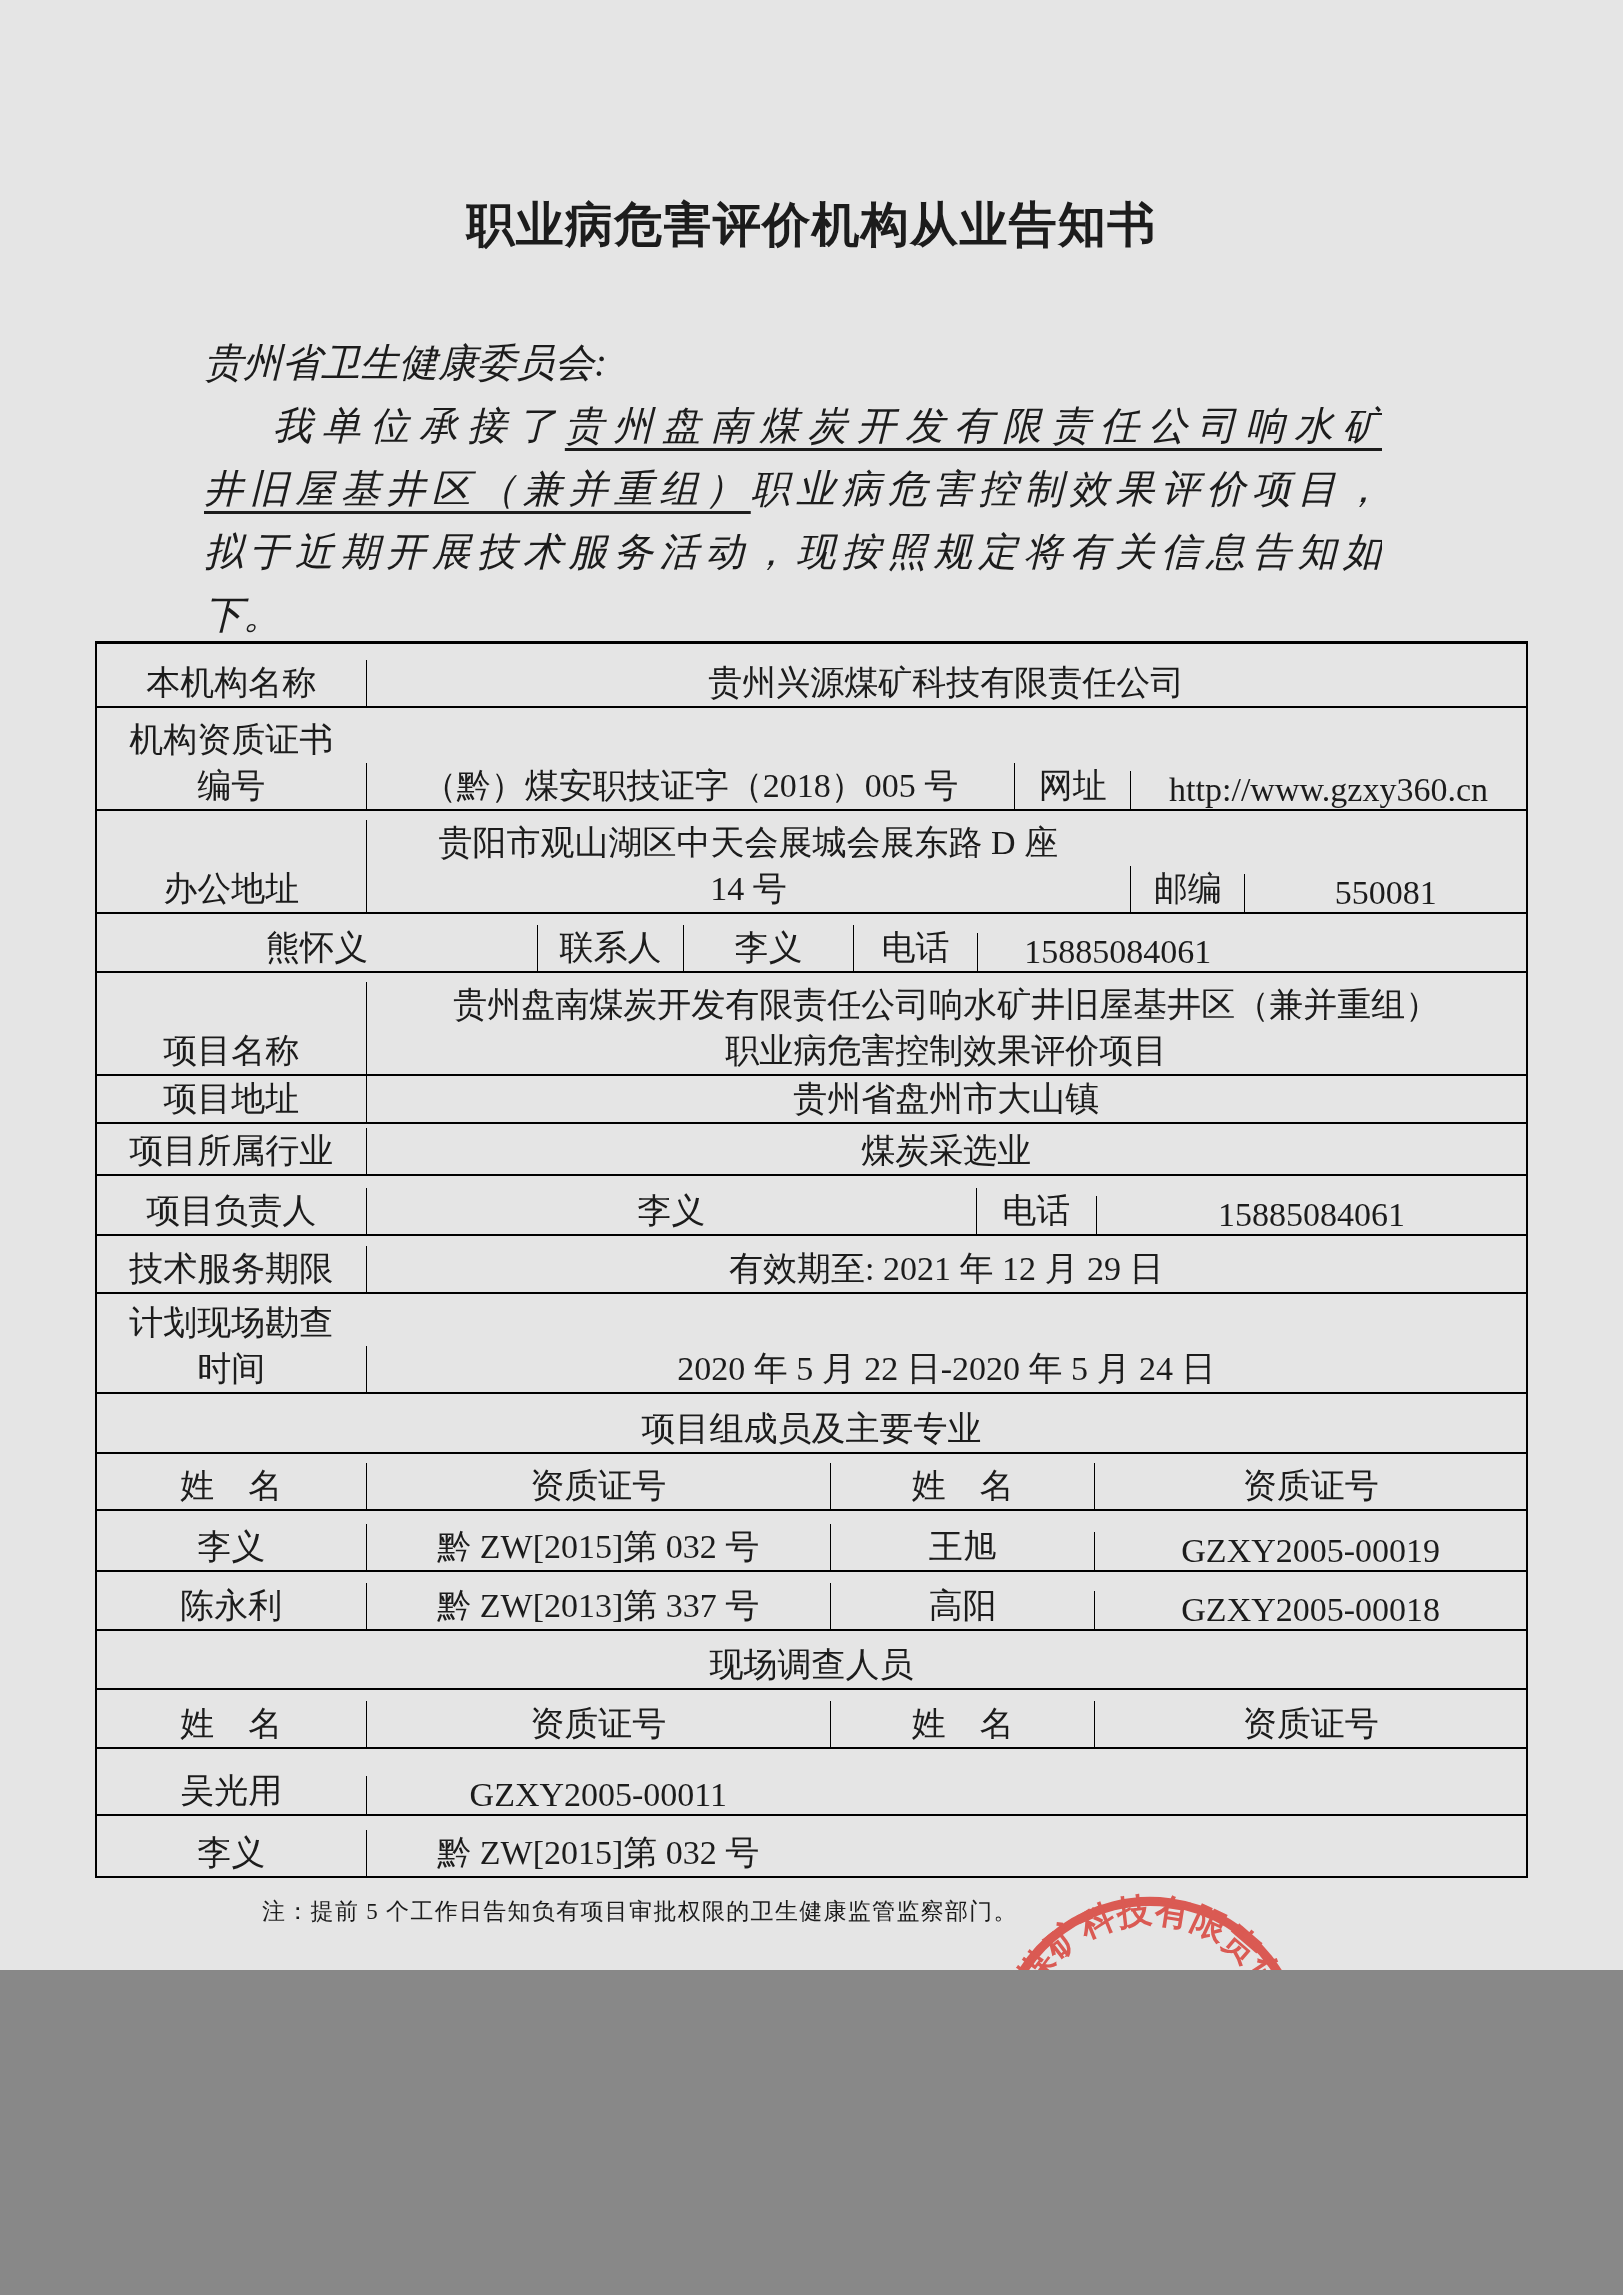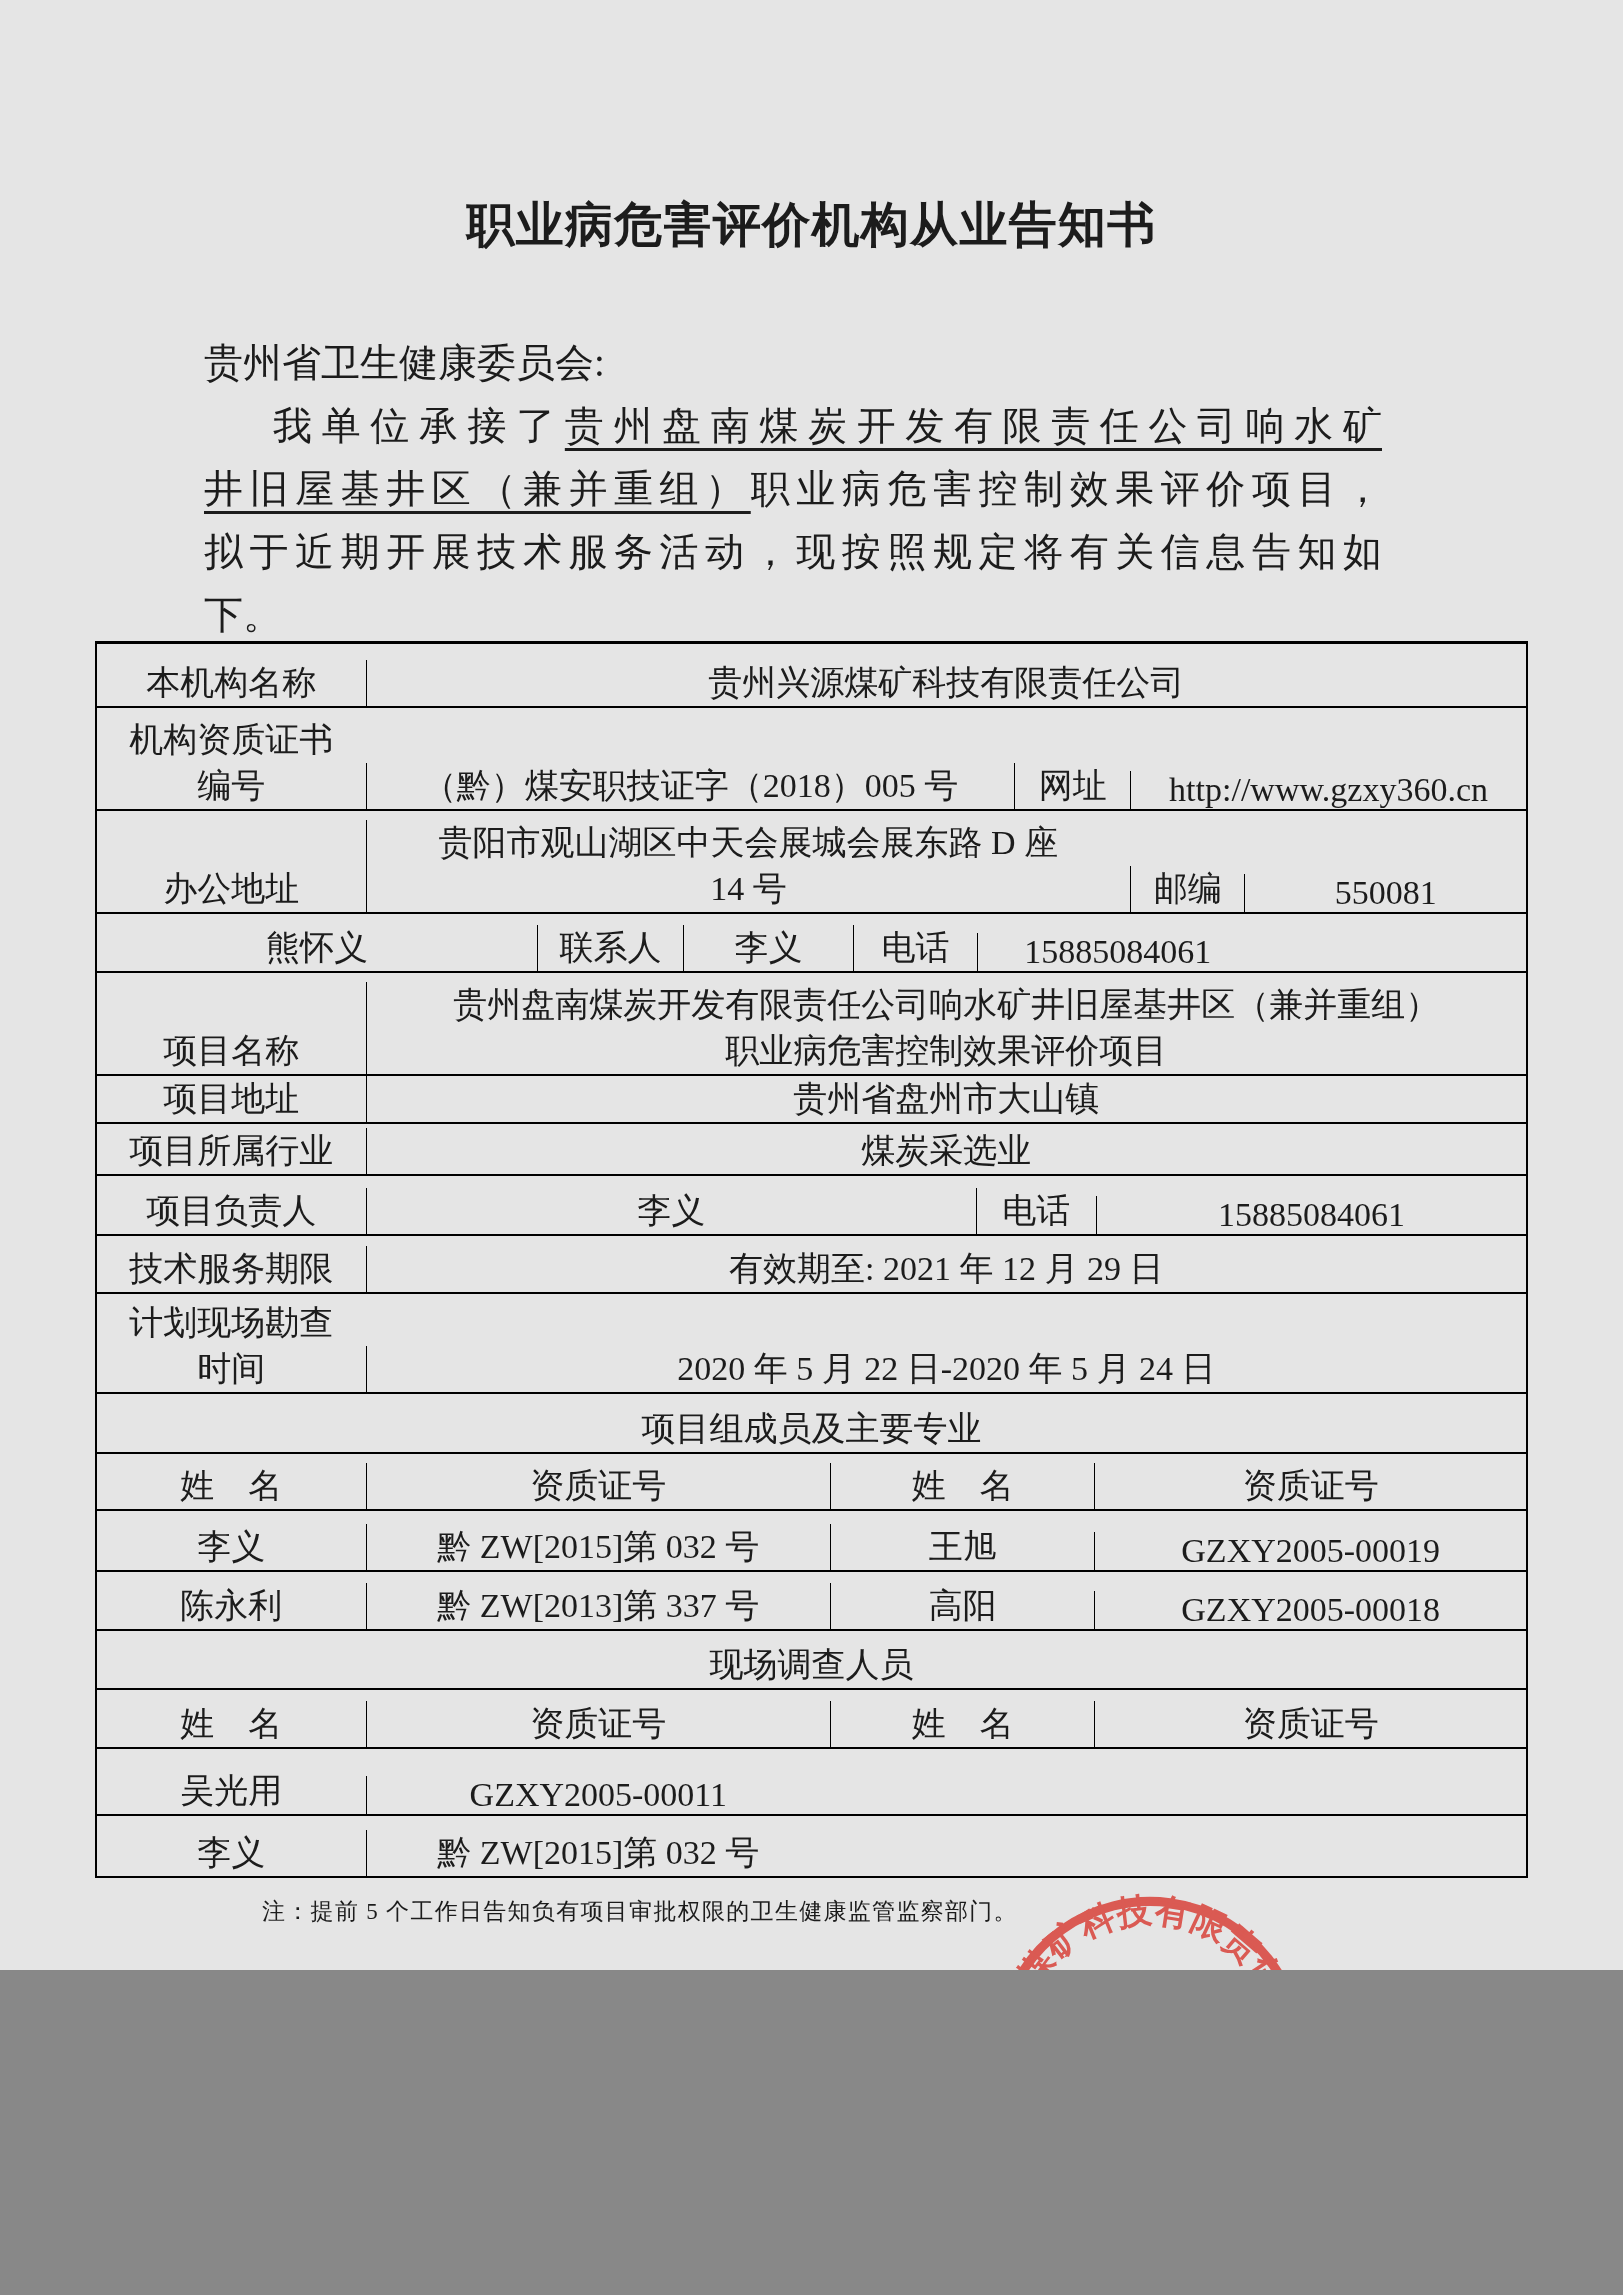--- a/index.html
+++ b/index.html
@@ -14,21 +14,21 @@
   .title{
     position:absolute;left:0;top:193px;width:100%;
     text-align:center;
     font-size:48px;font-weight:bold;letter-spacing:1.3px;
     margin:0;
   }
   .intro{
     position:absolute;left:204px;top:331px;width:1178px;
     font-size:39px;
   }
-  .iline{height:63px;line-height:63px;white-space:nowrap;}
+  .iline{height:63px;line-height:63px;white-space:nowrap;font-style:italic;}
   .iline.just{text-align:justify;text-align-last:justify;white-space:normal;overflow:hidden;}
   .iline.indent{text-indent:69px;}
   .ul{
     text-decoration:underline;
     text-decoration-thickness:2.6px;
     text-underline-offset:9.2px;
   }
   .doc-table{
     position:absolute;left:95px;top:641px;width:1433px;
     border:2px solid #000;border-top-width:3.3px;

